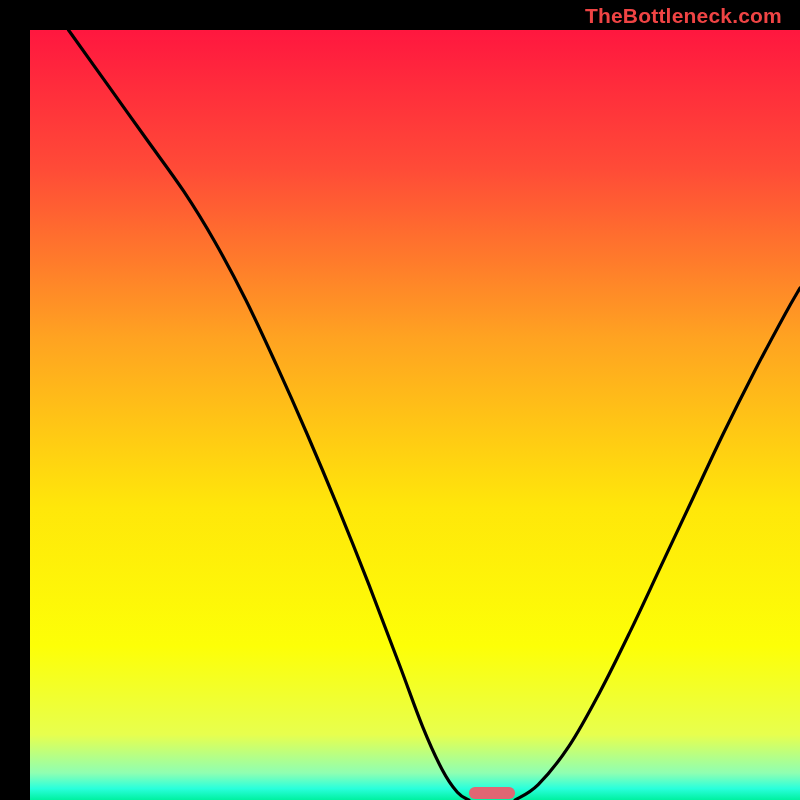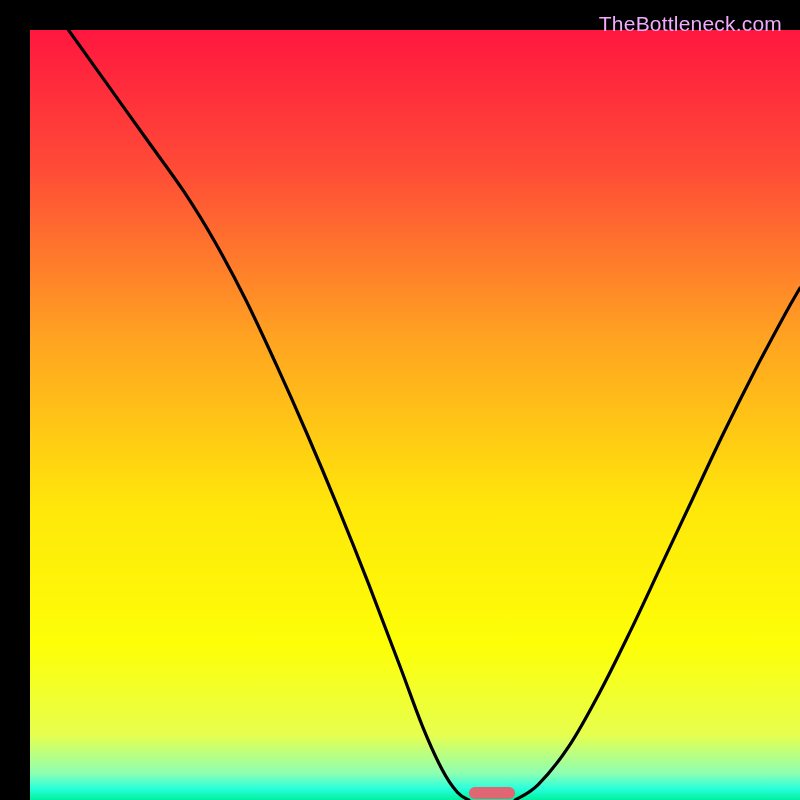--- a/index.html
+++ b/index.html
@@ -21,25 +21,25 @@
   }
   .plot-area {
     position: absolute;
     left: 15px;
     top: 15px;
     width: 770px;
     height: 770px;
   }
   .watermark {
     position: absolute;
-    top: 12px;
+    top: 4px;
     right: 18px;
-    color: #f0abfc;
+    color: #ef4444;
     font-size: 21px;
-    font-weight: 400;
+    font-weight: 700;
     letter-spacing: 0.2px;
   }
 </style>
 </head>
 <body>
 
 <div class="frame">
   <svg class="plot-area" id="plot-svg" viewBox="0 0 770 770" preserveAspectRatio="none">
     <defs>
       <linearGradient id="bg-grad" x1="0" y1="0" x2="0" y2="1">

